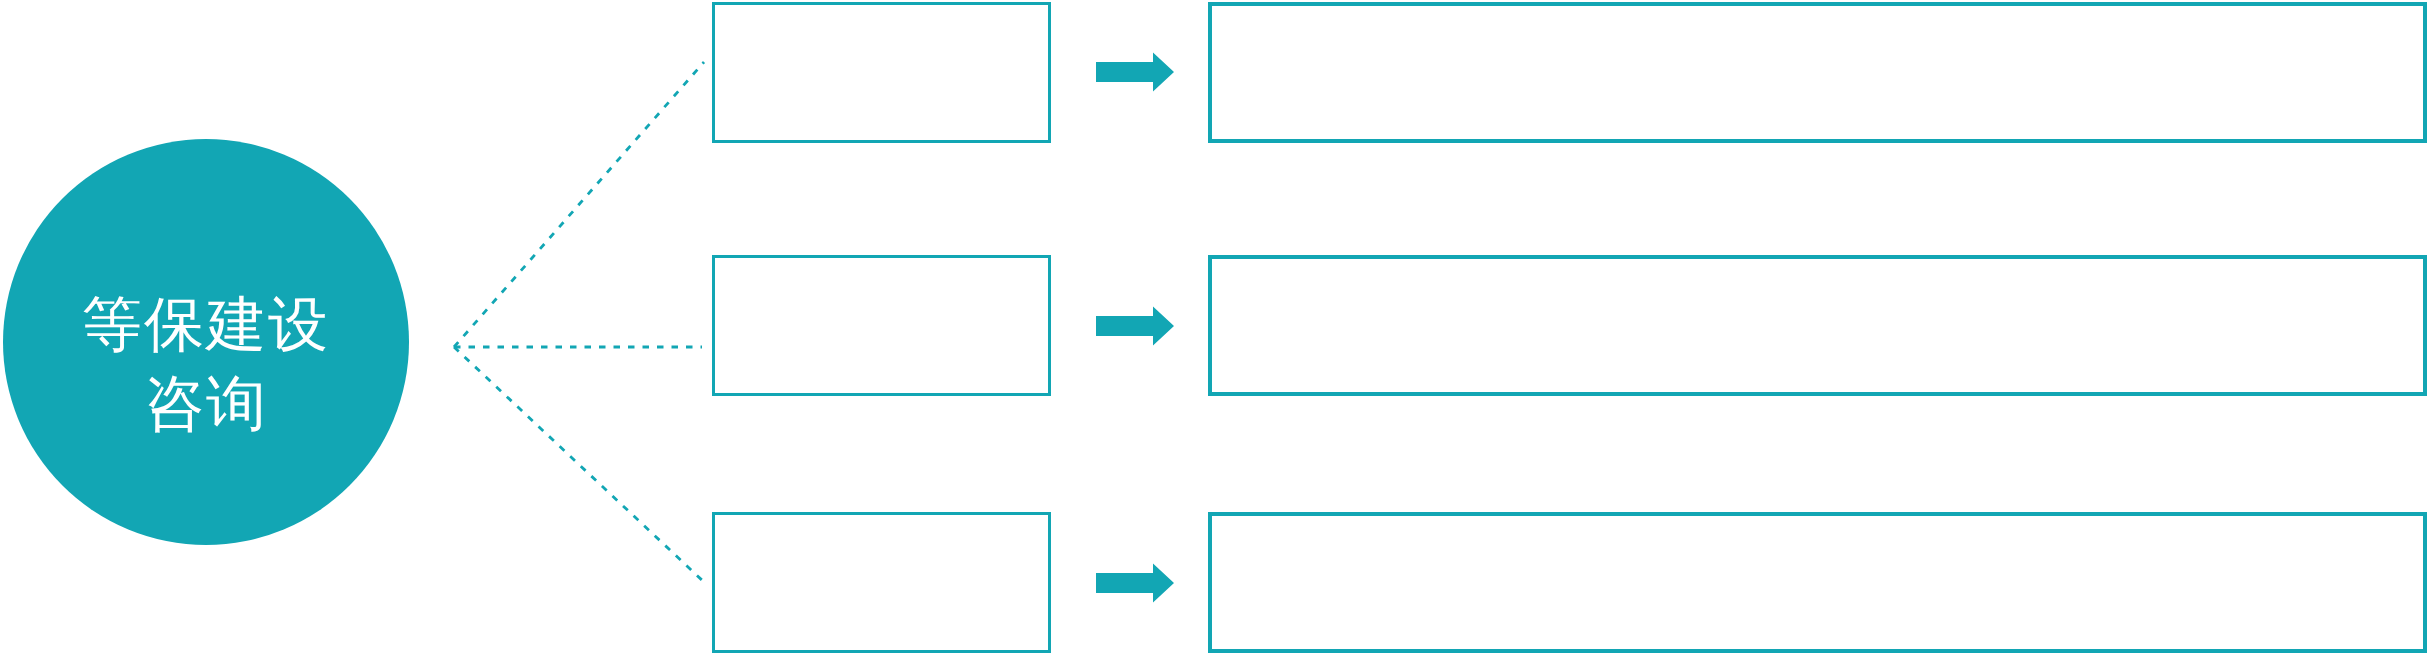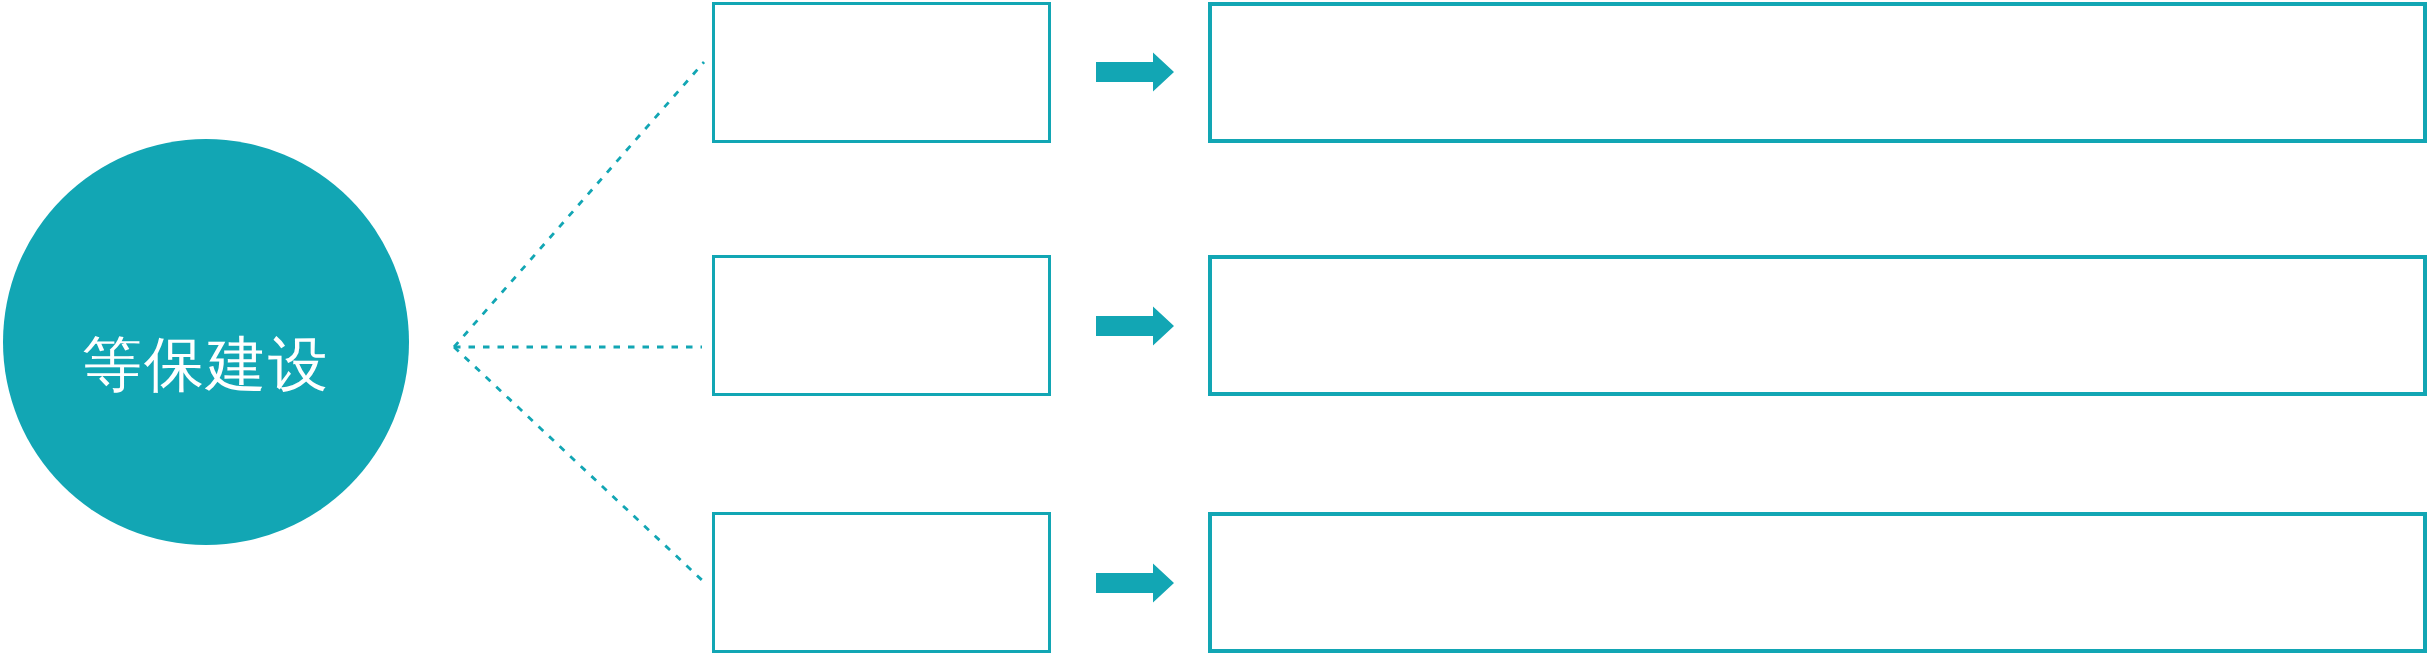--- a/index.html
+++ b/index.html
@@ -94,20 +94,21 @@
   .arrow-r3 { top: 563px; }
   .arrow svg { display: block; width: 100%; height: 100%; }
 </style>
 </head>
 <body>
 
 <div class="canvas">
 
   <div class="circle-node">
     <div class="label">等保建设</div>
+    <div class="label">咨询</div>
   </div>
 
   <svg class="connector-svg" viewBox="0 0 2434 655" xmlns="http://www.w3.org/2000/svg">
     <line x1="454" y1="347" x2="704" y2="62" stroke="currentColor" stroke-width="2.8" stroke-dasharray="6.5 8"></line>
     <line x1="454" y1="347" x2="702" y2="347" stroke="currentColor" stroke-width="2.8" stroke-dasharray="6.5 8"></line>
     <line x1="454" y1="347" x2="704" y2="582" stroke="currentColor" stroke-width="2.8" stroke-dasharray="6.5 8"></line>
   </svg>
 
   <div class="row-box small-box top-r1">
     <span></span>

